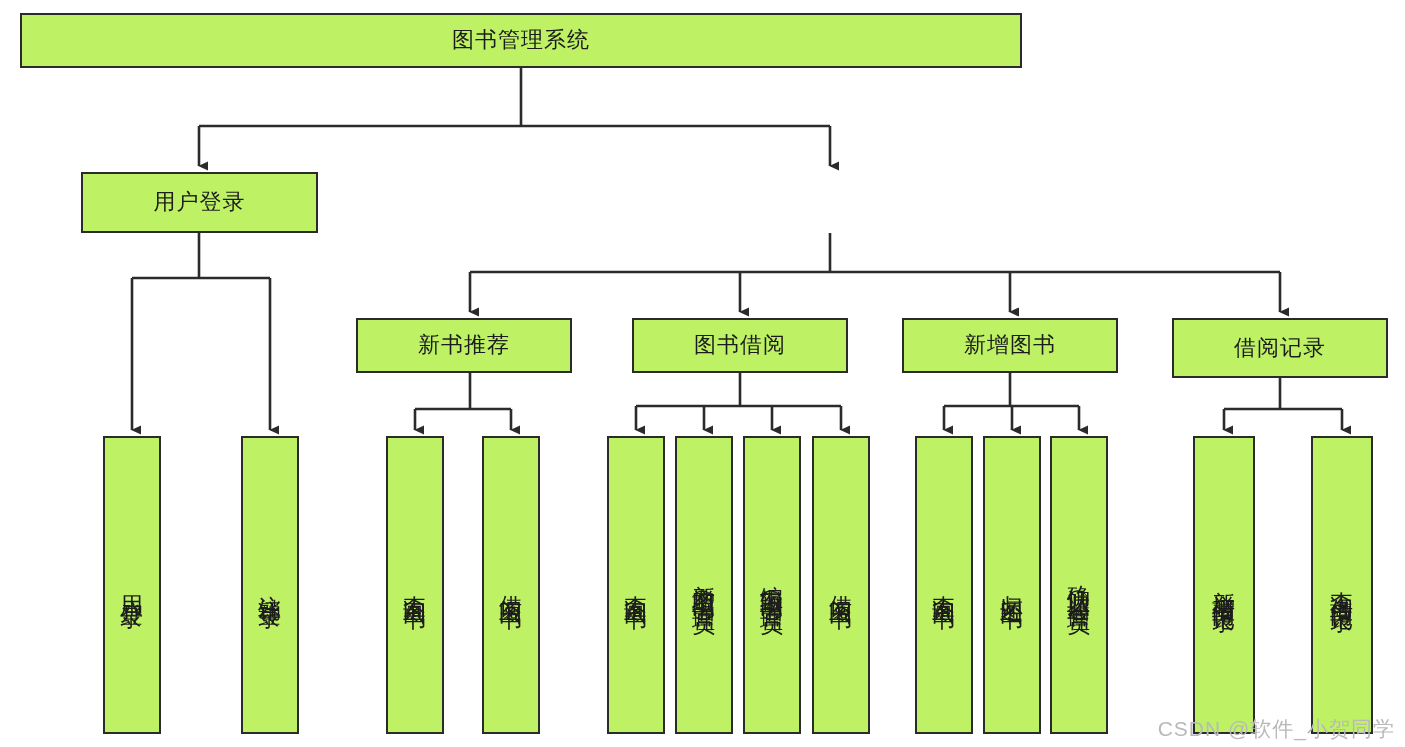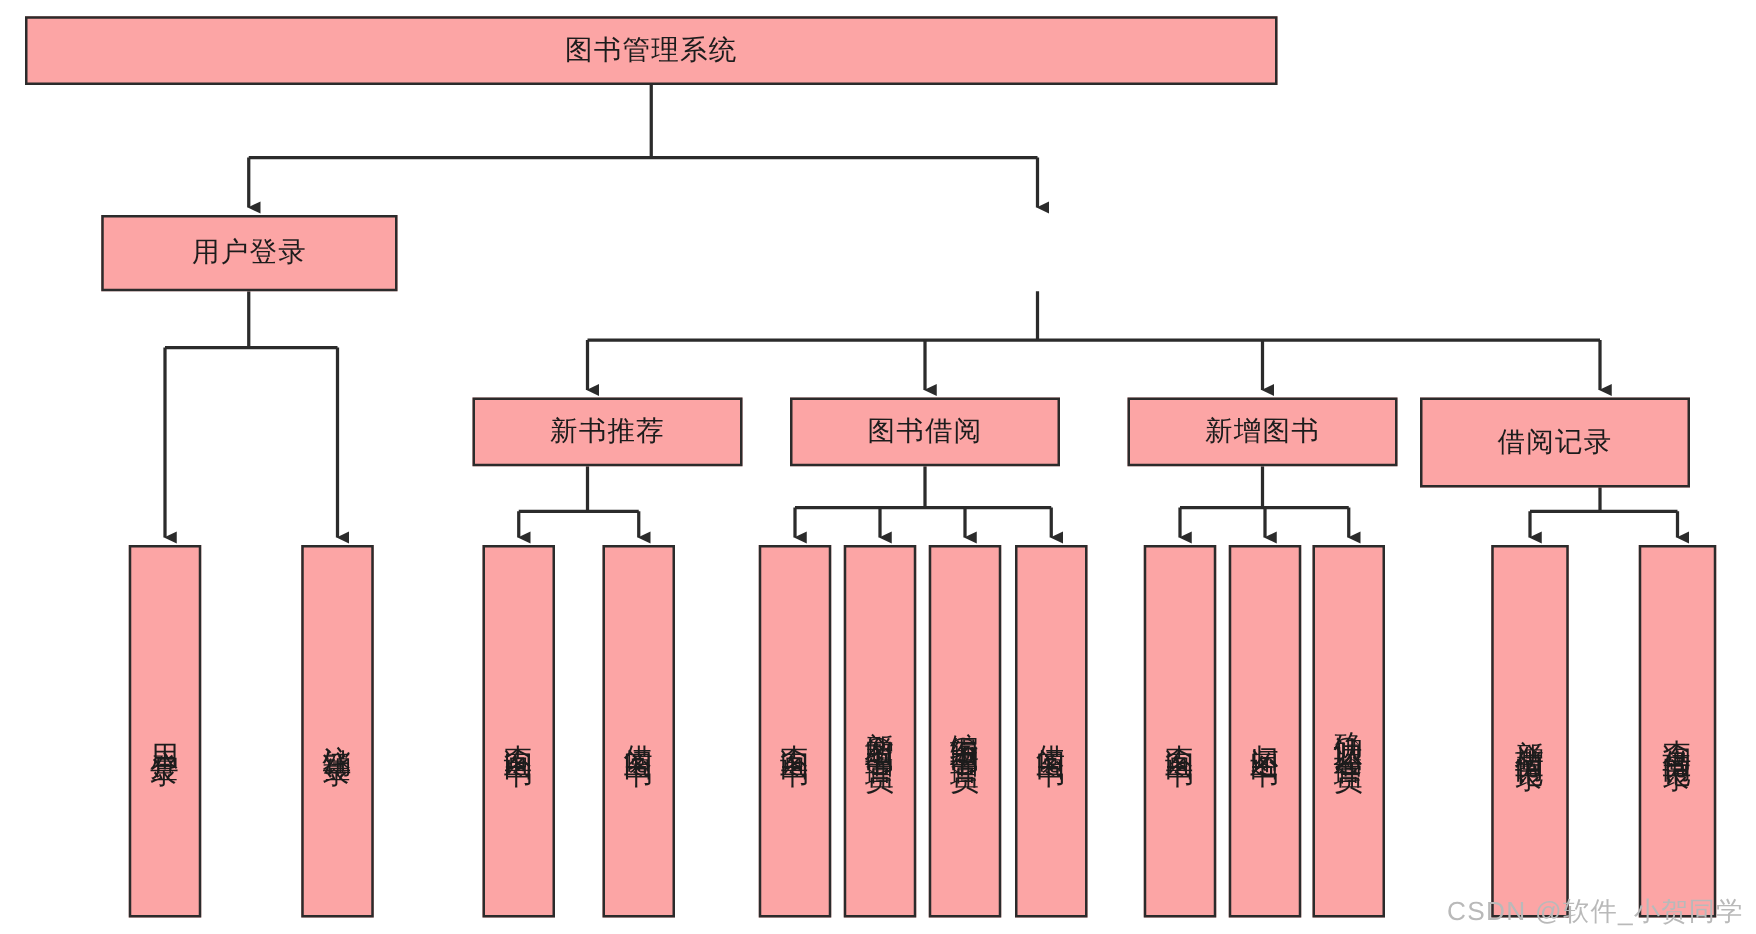--- a/index.html
+++ b/index.html
@@ -9,21 +9,21 @@
     background:#ffffff;
     font-family:"Liberation Sans","DejaVu Sans",sans-serif;
     overflow:hidden;
   }
   #stage{position:relative;width:1405px;height:747px;}
   svg#wires{position:absolute;left:0;top:0;width:1405px;height:747px;}
 
   .node{
     position:absolute;
     box-sizing:border-box;
-    background:#fca5a5;
+    background:#bef264;
     border:2.5px solid #2b2b2b;
     display:flex;
     align-items:center;
     justify-content:center;
     color:#1c1c1c;
     z-index:2;
   }
   .node.h{
     font-size:22px;
     letter-spacing:1px;
@@ -113,30 +113,30 @@
   </svg>
 
   <div class="node h root" style="left:20px;top:13px;width:1002px;height:55px;">
     <span>图书管理系统</span>
   </div>
 
   <div class="node h" style="left:81px;top:172px;width:237px;height:61px;">
     <span>用户登录</span>
   </div>
 
-  <div class="node h" style="left:378px;top:318px;width:216px;height:55px;">
+  <div class="node h" style="left:356px;top:318px;width:216px;height:55px;">
     <span>新书推荐</span>
   </div>
   <div class="node h" style="left:632px;top:318px;width:216px;height:55px;">
     <span>图书借阅</span>
   </div>
   <div class="node h" style="left:902px;top:318px;width:216px;height:55px;">
     <span>新增图书</span>
   </div>
-  <div class="node h" style="left:1136px;top:318px;width:216px;height:72px;">
+  <div class="node h" style="left:1172px;top:318px;width:216px;height:60px;">
     <span>借阅记录</span>
   </div>
 
   <div class="node v" style="left:103px;top:436px;width:58px;height:298px;">
     <span>用户登录</span>
   </div>
   <div class="node v" style="left:241px;top:436px;width:58px;height:298px;">
     <span>注销登录</span>
   </div>
 

